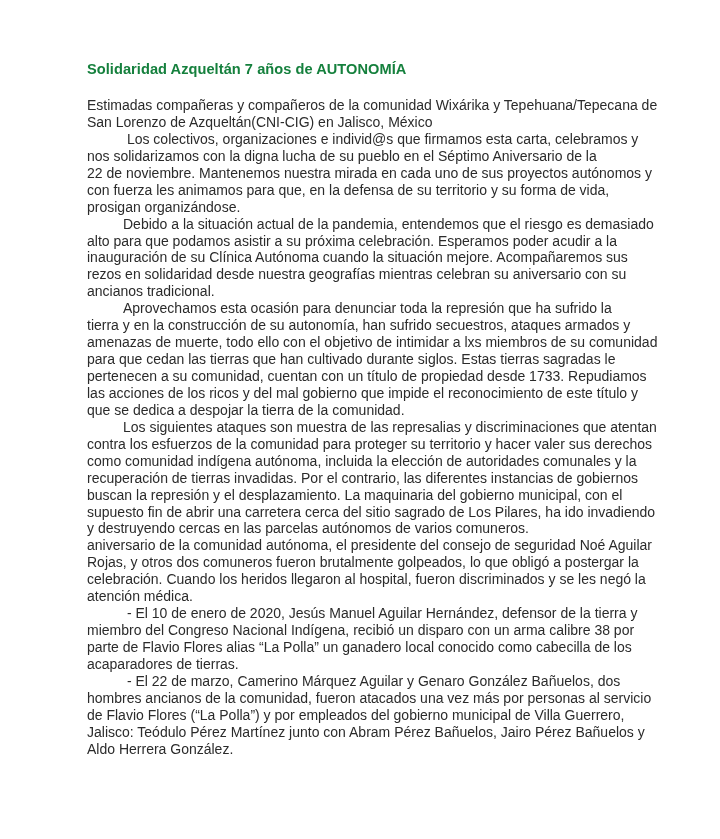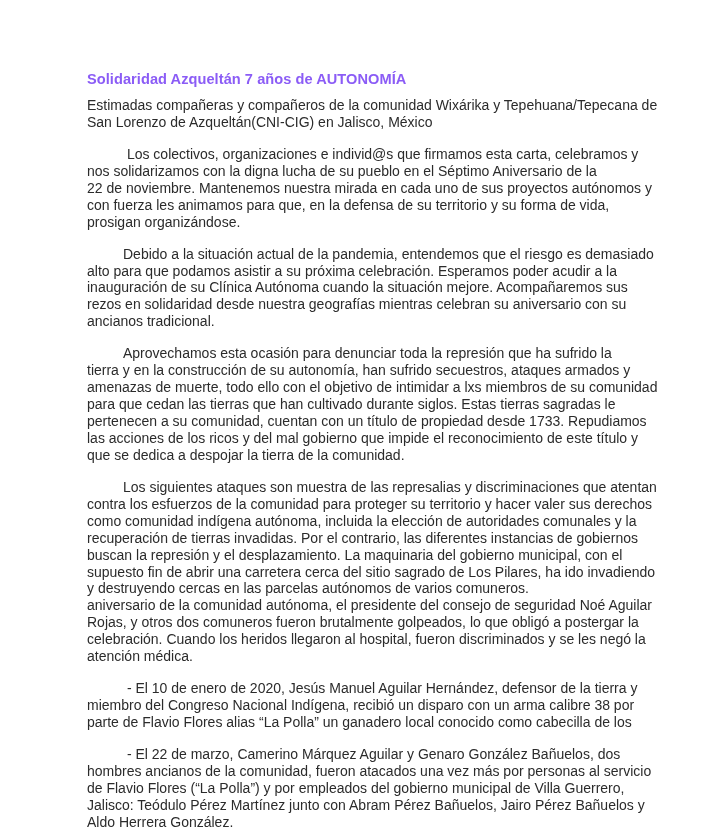--- a/index.html
+++ b/index.html
@@ -19,44 +19,43 @@
       position: absolute;
       left: 0;
       top: 0;
       width: 720px;
       height: 839px;
       background: #ffffff;
     }
     .title {
       position: absolute;
       left: 87px;
-      top: 71px;
+      top: 61px;
       font-size: 14.6px;
       font-weight: bold;
-      color: #8b5cf6;
+      color: #15803d;
       white-space: nowrap;
       letter-spacing: 0.05px;
     }
     .body-text {
       position: absolute;
       left: 87px;
       top: 97px;
       width: 560px;
       font-size: 14px;
       line-height: 16.95px;
       color: #2b2b2b;
     }
     .line {
       display: block;
       white-space: nowrap;
       height: 16.95px;
     }
     .indent {
       padding-left: 36px;
-      margin-top: 15px;
     }
   </style>
 </head>
 <body>
 
 <div class="page">
   <div class="title">Solidaridad Azqueltán 7 años de AUTONOMÍA</div>
 
   <div class="body-text">
 
@@ -105,20 +104,21 @@
       <span class="line">aniversario de la comunidad autónoma, el presidente del consejo de seguridad Noé Aguilar</span>
       <span class="line">Rojas, y otros dos comuneros fueron brutalmente golpeados, lo que obligó a postergar la</span>
       <span class="line">celebración. Cuando los heridos llegaron al hospital, fueron discriminados y se les negó la</span>
       <span class="line">atención médica.</span>
     </div>
 
     <div>
       <span class="line indent" style="white-space:pre"> - El 10 de enero de 2020, Jesús Manuel Aguilar Hernández, defensor de la tierra y</span>
       <span class="line">miembro del Congreso Nacional Indígena, recibió un disparo con un arma calibre 38 por</span>
       <span class="line">parte de Flavio Flores alias “La Polla” un ganadero local conocido como cabecilla de los</span>
+      <span class="line">acaparadores de tierras.</span>
     </div>
 
     <div>
       <span class="line indent" style="white-space:pre"> - El 22 de marzo, Camerino Márquez Aguilar y Genaro González Bañuelos, dos</span>
       <span class="line">hombres ancianos de la comunidad, fueron atacados una vez más por personas al servicio</span>
       <span class="line">de Flavio Flores (“La Polla”) y por empleados del gobierno municipal de Villa Guerrero,</span>
       <span class="line">Jalisco: Teódulo Pérez Martínez junto con Abram Pérez Bañuelos, Jairo Pérez Bañuelos y</span>
       <span class="line">Aldo Herrera González.</span>
     </div>
   </div>

